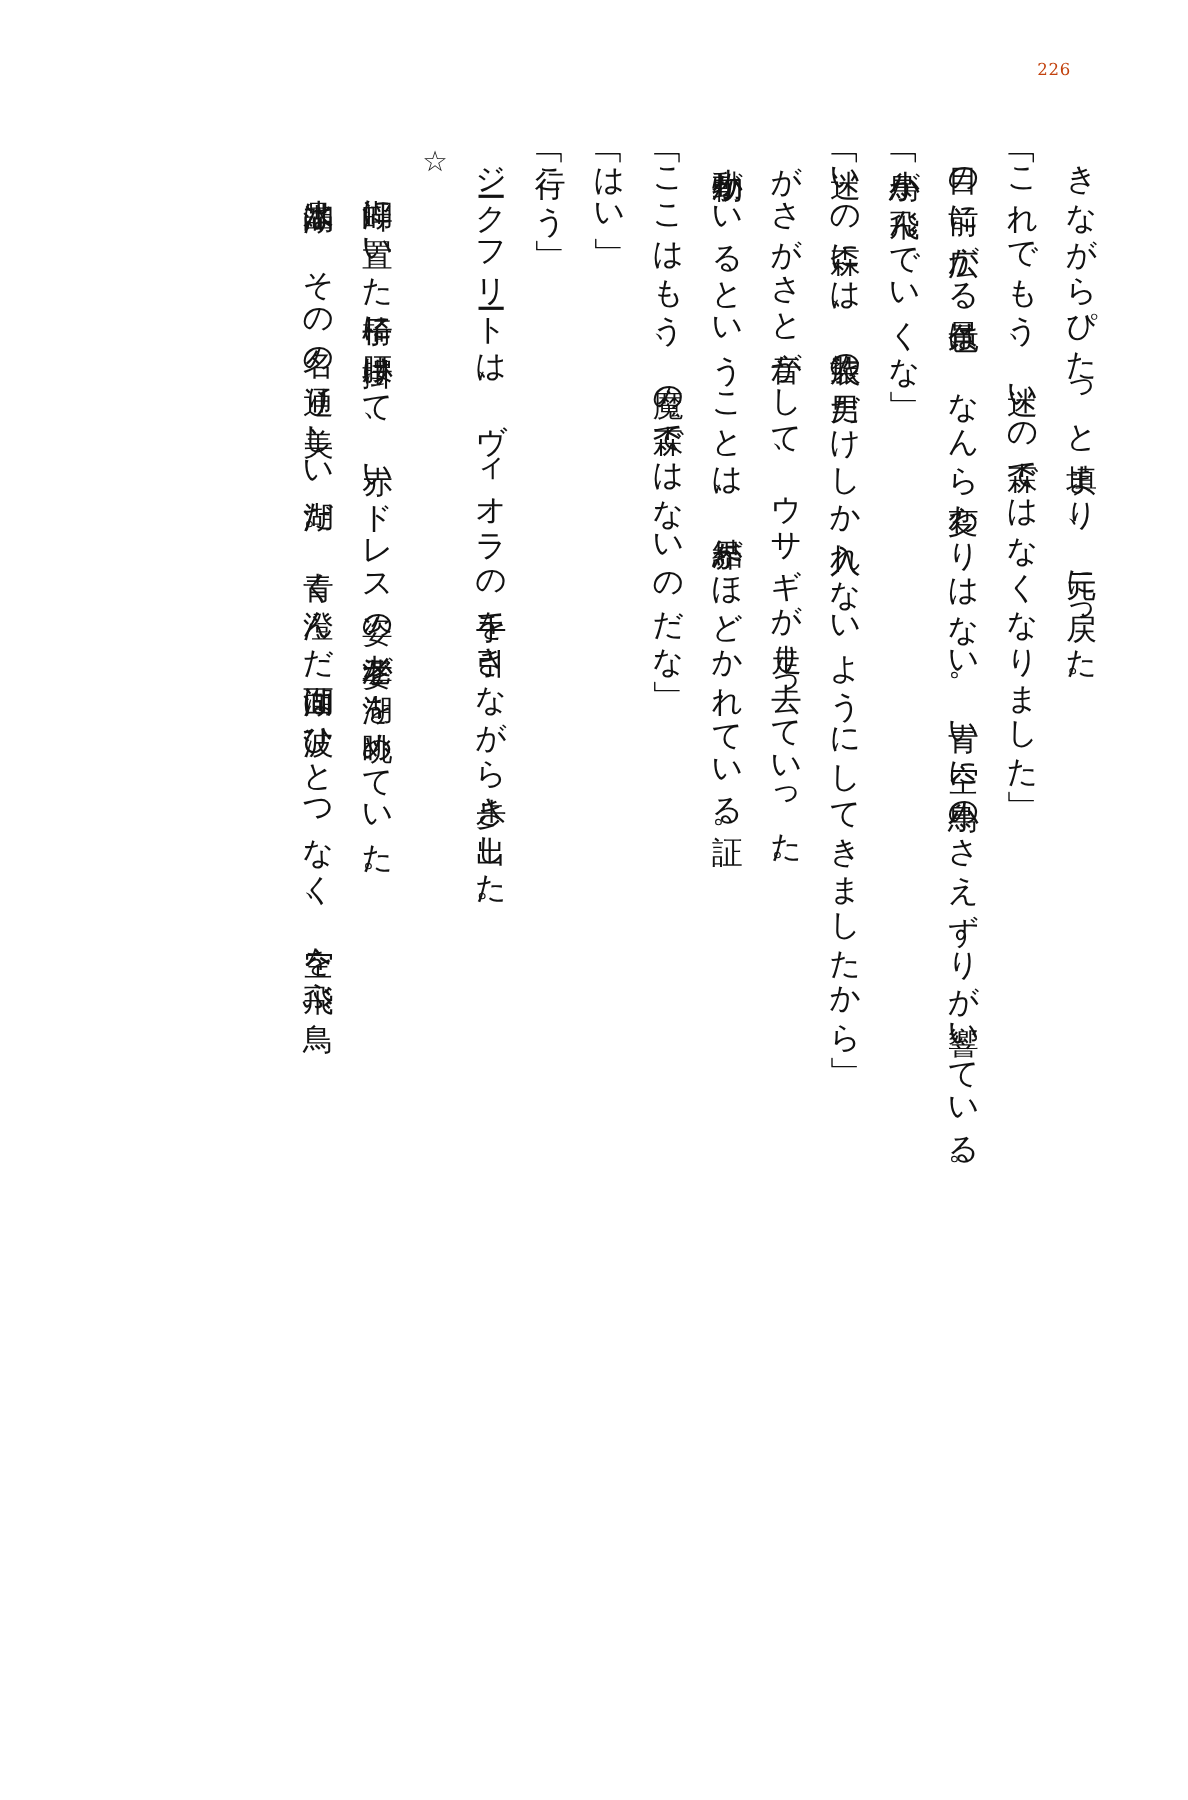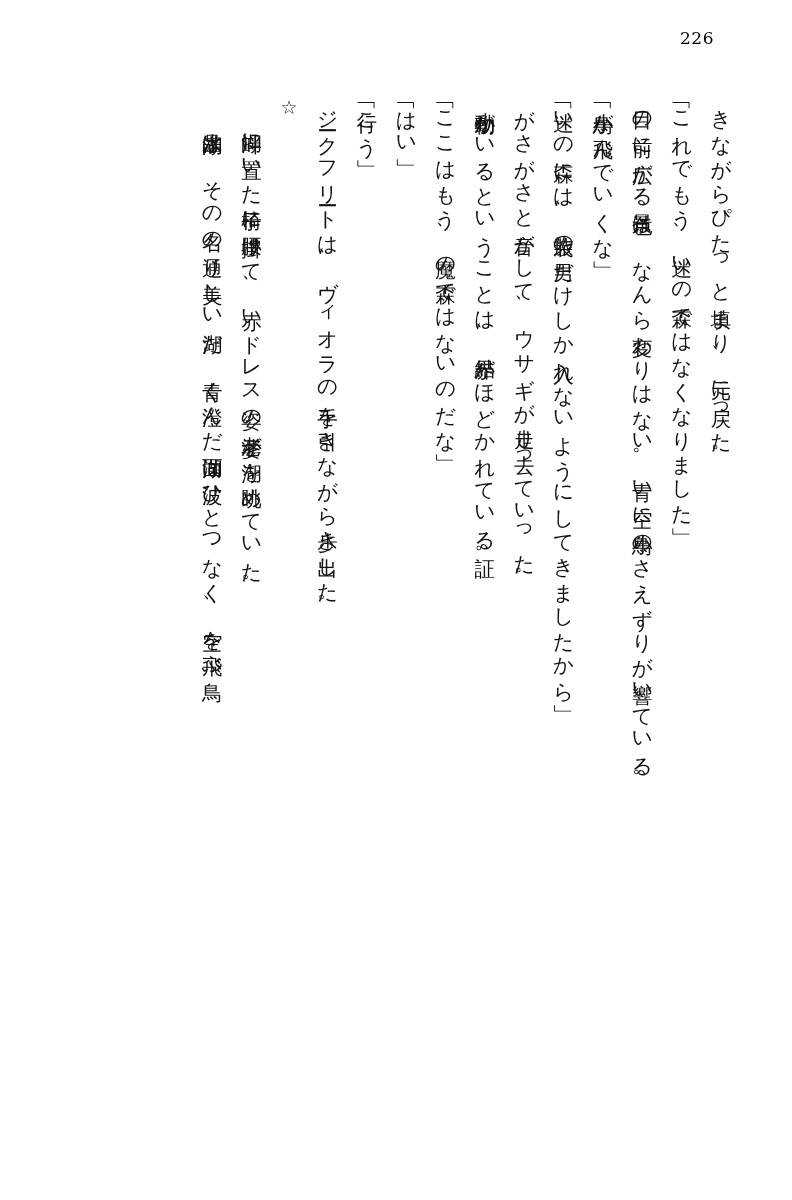--- a/index.html
+++ b/index.html
@@ -18,25 +18,25 @@
 
   .page {
     position: absolute;
     inset: 0;
     background: #ffffff;
   }
 
   
   .page-number {
     position: absolute;
-    top: 28px;
+    top: 40px;
     right: 78px;
-    font-size: 17px;
+    font-size: 11px;
     letter-spacing: 0.5px;
-    color: #000000;
+    color: #c2410c;
     font-family: "DejaVu Serif", "Liberation Serif", serif;
   }
 
   
   .text-body {
     position: absolute;
     top: 96px;
     left: 46px;
     right: 52px;
     bottom: 38px;

